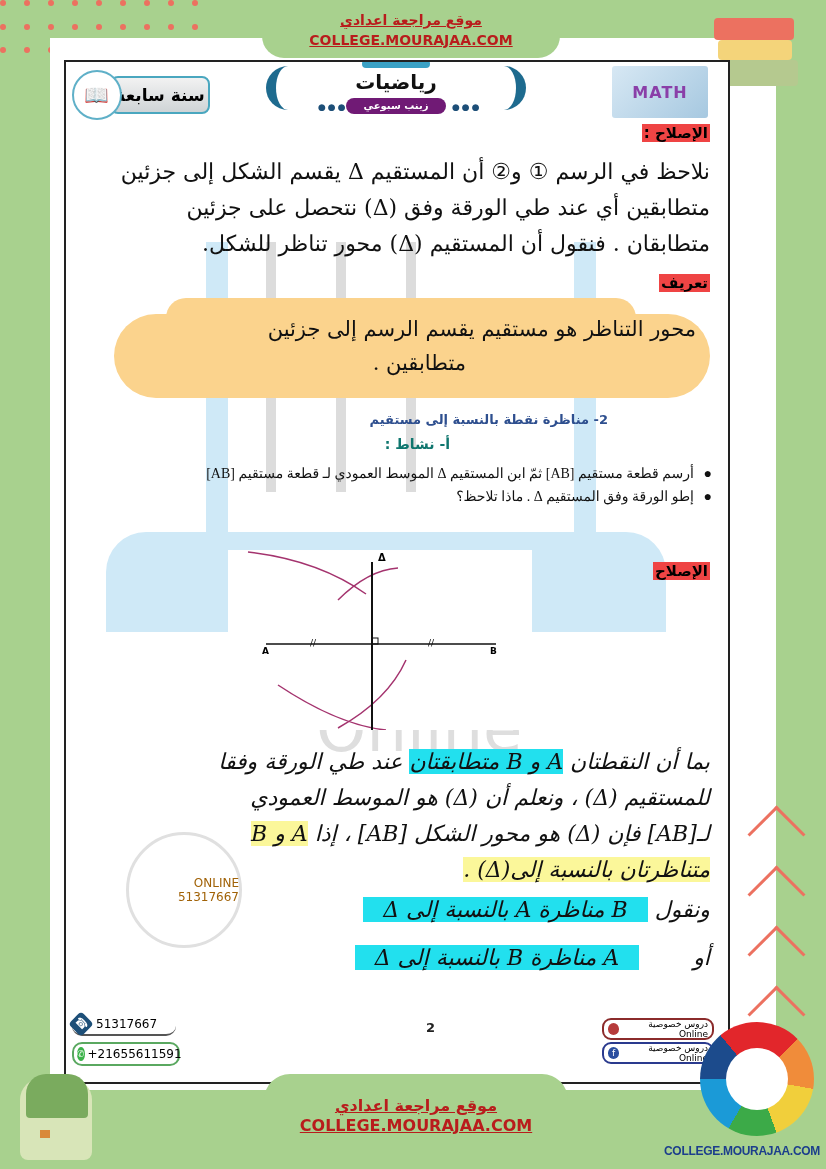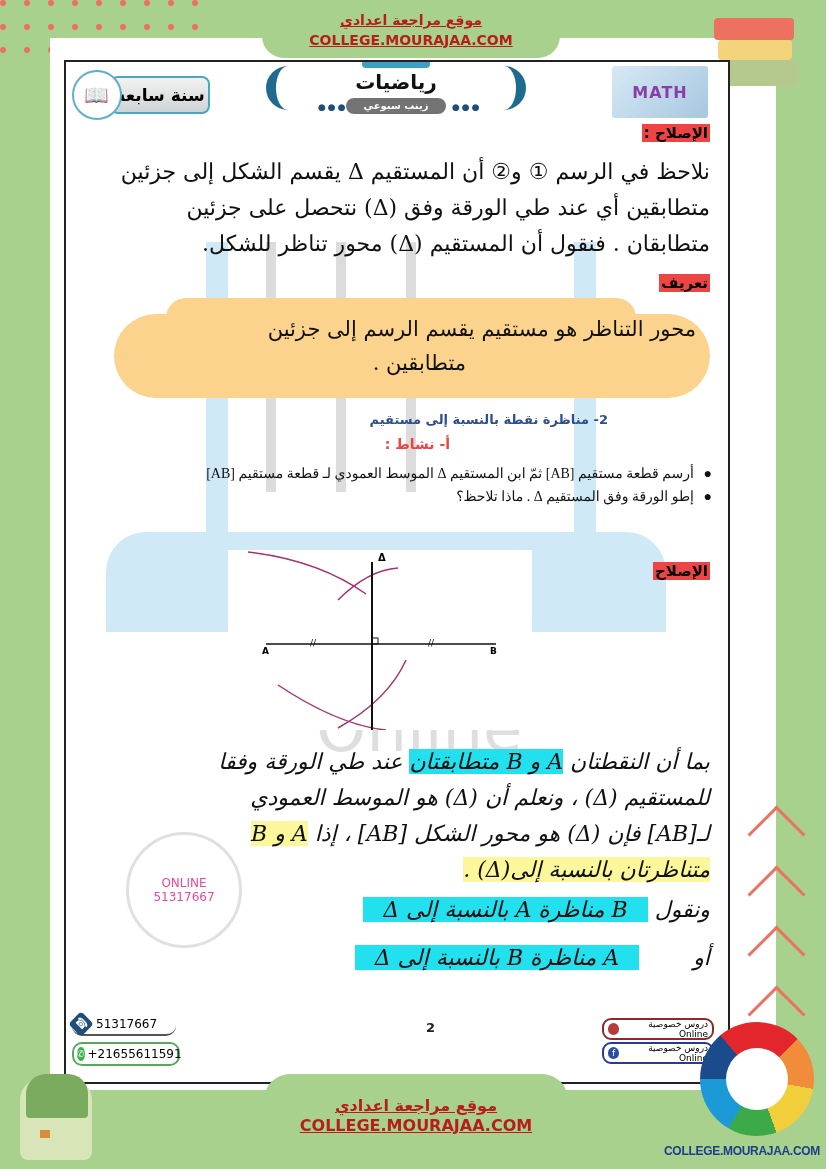--- a/index.html
+++ b/index.html
@@ -18,32 +18,32 @@
     .wm-gray{position:absolute;background:#dcdcdc;}
 
     
     .hdr-left{position:absolute;left:6px;top:8px;width:138px;height:46px;}
     .logo-circle{position:absolute;left:0;top:0;width:46px;height:46px;border-radius:50%;border:2px solid #5fb0c8;background:#fff;display:flex;align-items:center;justify-content:center;font-size:20px;color:#1b5fa8;}
     .year-box{position:absolute;left:38px;top:6px;width:96px;height:34px;border-radius:8px;background:linear-gradient(#f2f2f2,#cfd4d6);border:2px solid #4aa7bf;font-weight:bold;font-size:17px;display:flex;align-items:center;justify-content:center;color:#000;direction:rtl;}
     .hdr-center{position:absolute;left:200px;top:0;width:260px;height:56px;}
     .subj-arc{position:absolute;left:0;top:4px;width:260px;height:44px;border-radius:30px;border-left:10px solid #1e6b8f;border-right:10px solid #1e6b8f;box-sizing:border-box;}
     .subj-topbar{position:absolute;left:96px;top:-2px;width:68px;height:8px;border-radius:4px;background:#3aa1c5;}
     .subj-title{position:absolute;left:0;top:8px;width:260px;text-align:center;font-weight:bold;font-size:20px;color:#111;}
-    .subj-author{position:absolute;left:80px;top:36px;width:100px;height:16px;border-radius:8px;background:#737373;color:#fff;font-size:10px;text-align:center;line-height:16px;font-weight:bold;}
+    .subj-author{position:absolute;left:80px;top:36px;width:100px;height:16px;border-radius:8px;background:#701a75;color:#fff;font-size:10px;text-align:center;line-height:16px;font-weight:bold;}
     .subj-dots{position:absolute;top:40px;font-size:9px;color:#1d4f78;letter-spacing:2px;}
     .hdr-right{position:absolute;left:546px;top:4px;width:96px;height:52px;background:linear-gradient(135deg,#d7e8f4,#a6c8e0);border-radius:3px;display:flex;align-items:center;justify-content:center;font-weight:bold;color:#8a3fa8;font-size:16px;letter-spacing:1px;}
 
     .hl-yellow{background:#ef4444;padding:0 2px;}
     .label{position:absolute;font-weight:bold;font-size:15px;direction:rtl;color:#000;}
     .hand{position:absolute;right:18px;direction:rtl;text-align:right;font-family:"DejaVu Serif",serif;font-size:22px;line-height:36px;color:#111;}
     .cloud{position:absolute;left:48px;top:252px;width:596px;height:84px;background:#fbd38d;border-radius:50px;}
     .cloud2{position:absolute;left:100px;top:236px;width:470px;height:40px;background:#fbd38d;border-radius:30px;}
     .cloud-text{position:absolute;left:70px;top:250px;width:560px;direction:rtl;text-align:right;font-family:"DejaVu Serif",serif;font-size:21px;line-height:34px;color:#111;}
     .section-title{position:absolute;right:120px;top:350px;direction:rtl;font-weight:bold;font-size:13px;color:#2e4f8f;}
-    .sub-title{position:absolute;right:20px;top:374px;direction:rtl;font-weight:bold;font-size:14px;color:#ef4444;margin-left:20px;}
+    .sub-title{position:absolute;right:20px;top:374px;direction:rtl;font-weight:bold;font-size:14px;color:#0f766e;margin-left:20px;}
     .bullets{position:absolute;right:16px;top:400px;width:540px;direction:rtl;font-family:"Liberation Serif",serif;font-size:14px;line-height:23px;color:#111;}
     .bullets div{position:relative;padding-right:18px;}
     .bullets .b{position:absolute;right:0;top:0;}
     .fig{position:absolute;left:162px;top:488px;width:304px;height:180px;background:#fff;}
     .cyan{background:#22e0ee;}
     .ylw{background:#fbf79a;}
     .footer-contact{position:absolute;height:20px;border-radius:10px;display:flex;align-items:center;font-size:12px;}
     .social{position:absolute;height:18px;border-radius:9px;border:2px solid #8b2b2b;display:flex;align-items:center;font-size:9px;padding:0 4px;background:#fff;}
     .page-num{position:absolute;left:360px;top:958px;font-size:13px;font-weight:bold;color:#222;}
     .chev{position:absolute;width:38px;height:38px;border-left:3px solid #ec7160;border-top:3px solid #ec7160;transform:rotate(45deg);}
@@ -101,21 +101,21 @@
 <div class="frame">
 
   <div class="wm" style="left:0;top:0;width:662px;height:1020px;">
     <div class="wm-bar" style="left:140px;top:180px;width:22px;height:320px;"></div>
     <div class="wm-bar" style="left:508px;top:180px;width:22px;height:320px;"></div>
     <div class="wm-gray" style="left:200px;top:180px;width:10px;height:250px;"></div>
     <div class="wm-gray" style="left:270px;top:180px;width:10px;height:250px;"></div>
     <div class="wm-gray" style="left:340px;top:180px;width:10px;height:250px;"></div>
     <div class="wm-bar" style="left:40px;top:470px;width:560px;height:100px;border-radius:40px 40px 0 0;"></div>
     <div style="position:absolute;left:250px;top:630px;font-size:64px;color:#dedede;font-family:'DejaVu Sans',sans-serif;">Online</div>
-    <div style="position:absolute;left:60px;top:770px;width:110px;height:110px;border-radius:50%;border:3px solid #e0e0e0;display:flex;align-items:center;justify-content:center;text-align:center;color:#ec4899;font-size:12px;">
+    <div style="position:absolute;left:60px;top:770px;width:110px;height:110px;border-radius:50%;border:3px solid #e0e0e0;display:flex;align-items:center;justify-content:center;text-align:right;color:#a16207;font-size:12px;">
       <span>ONLINE 51317667</span>
     </div>
   </div>
 
   <div class="hdr-left">
     <div class="year-box">سنة سابعة</div>
     <div class="logo-circle">📖</div>
   </div>
   <div class="hdr-center">
     <div class="subj-arc"></div>

